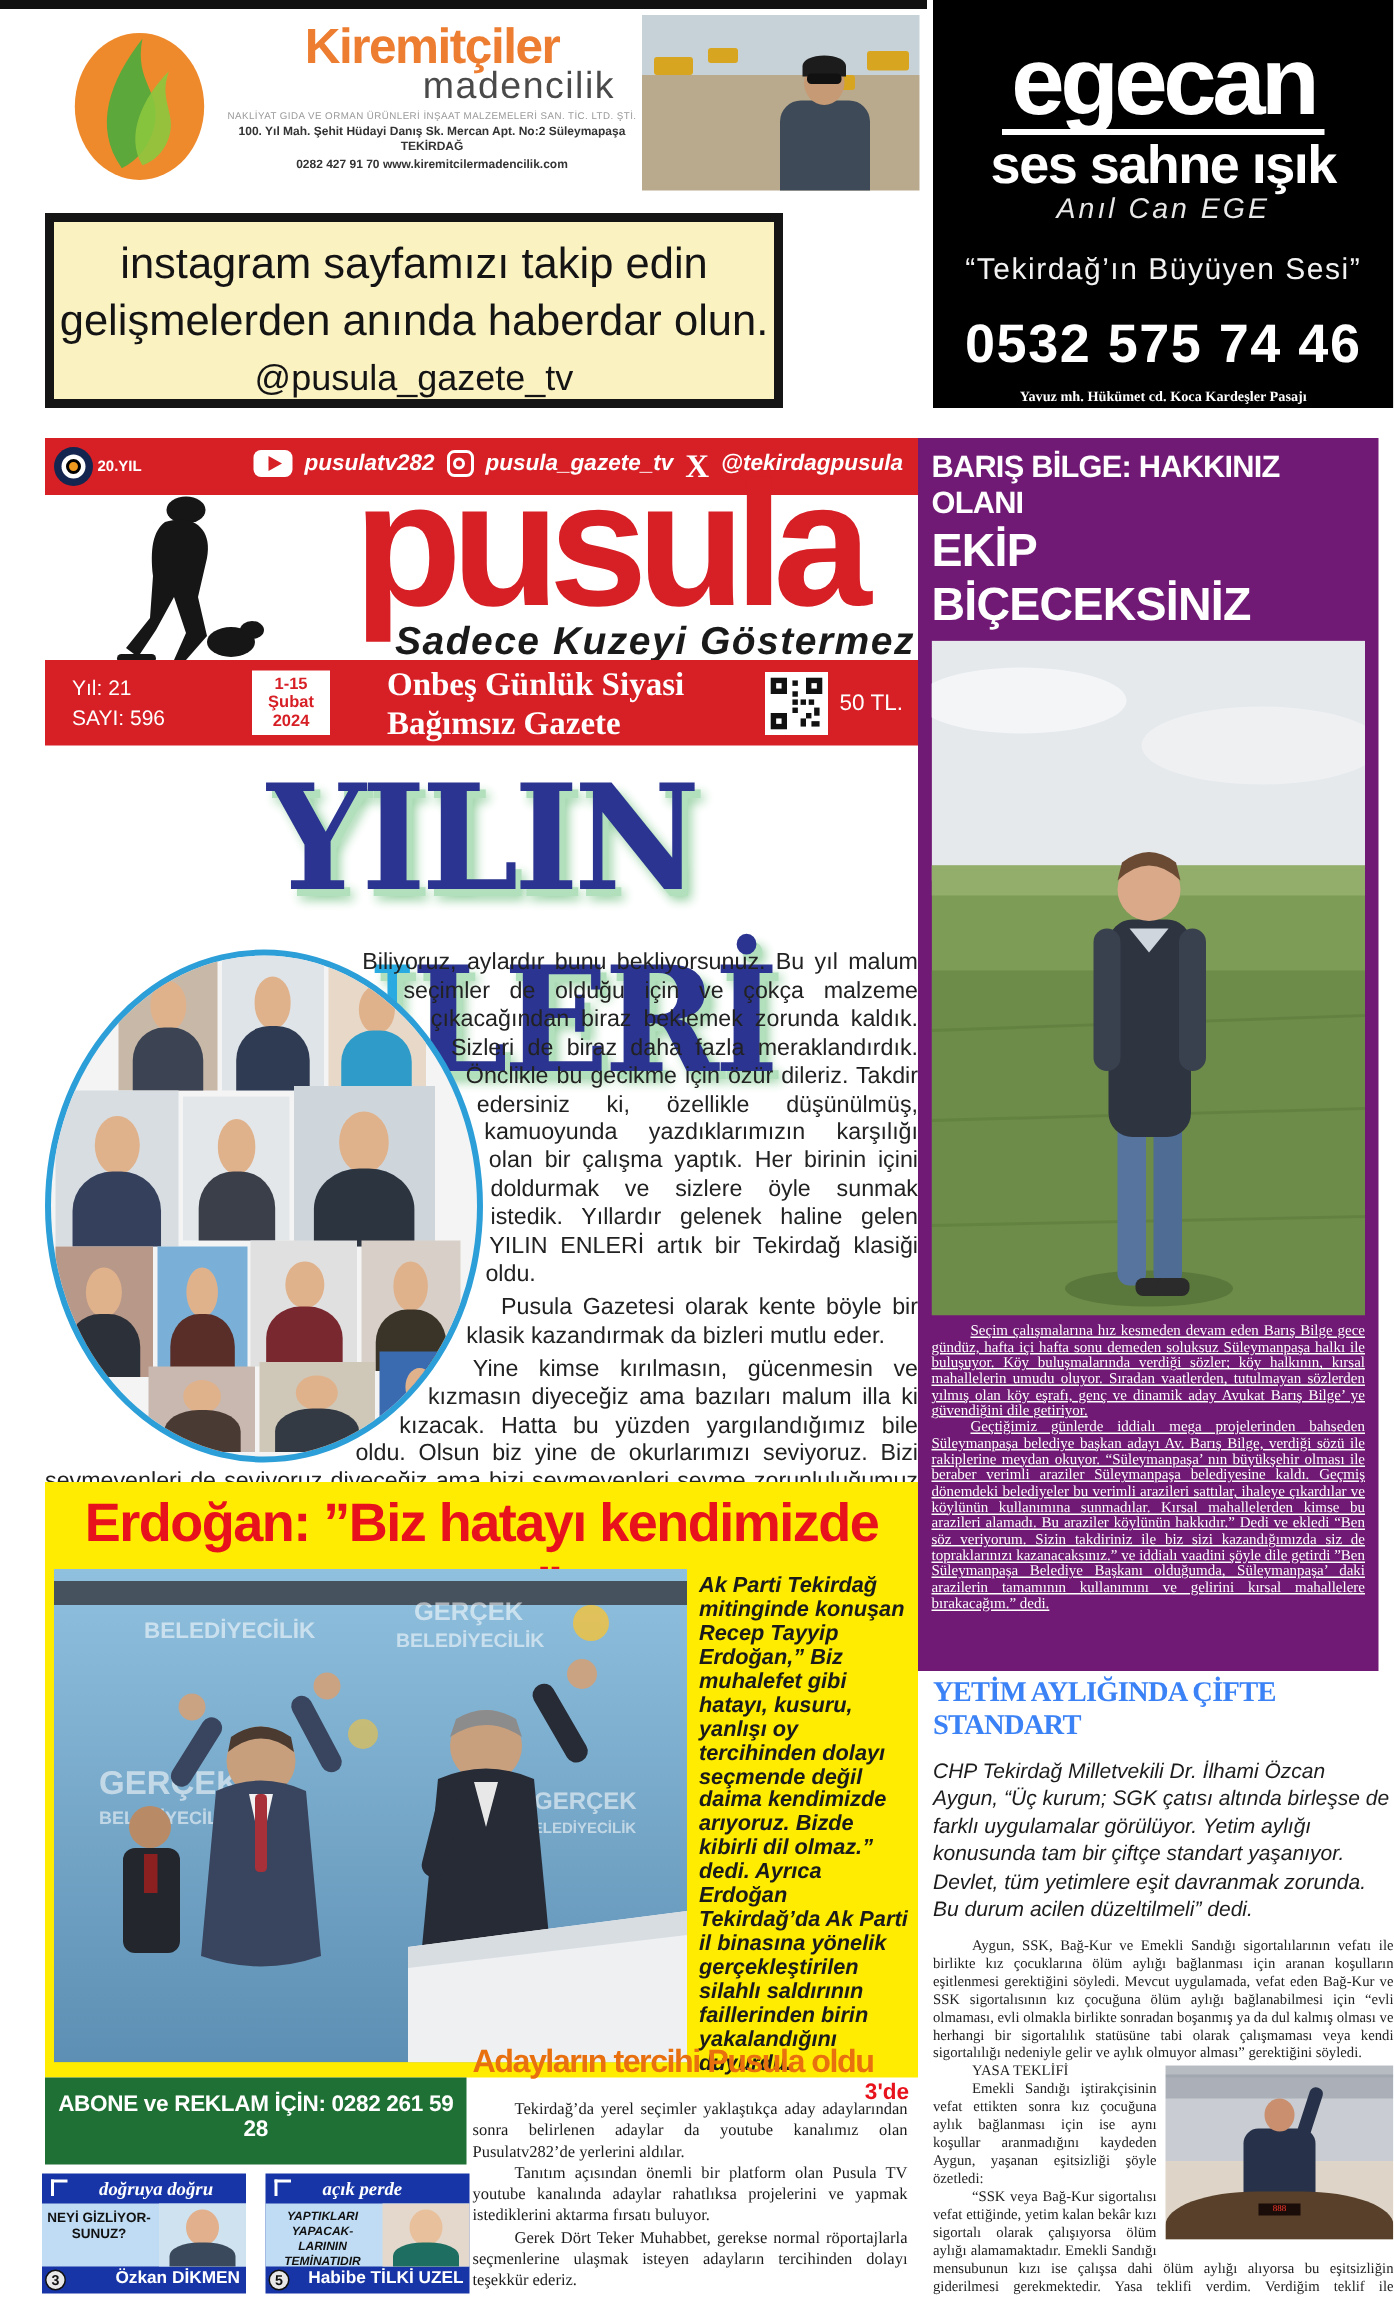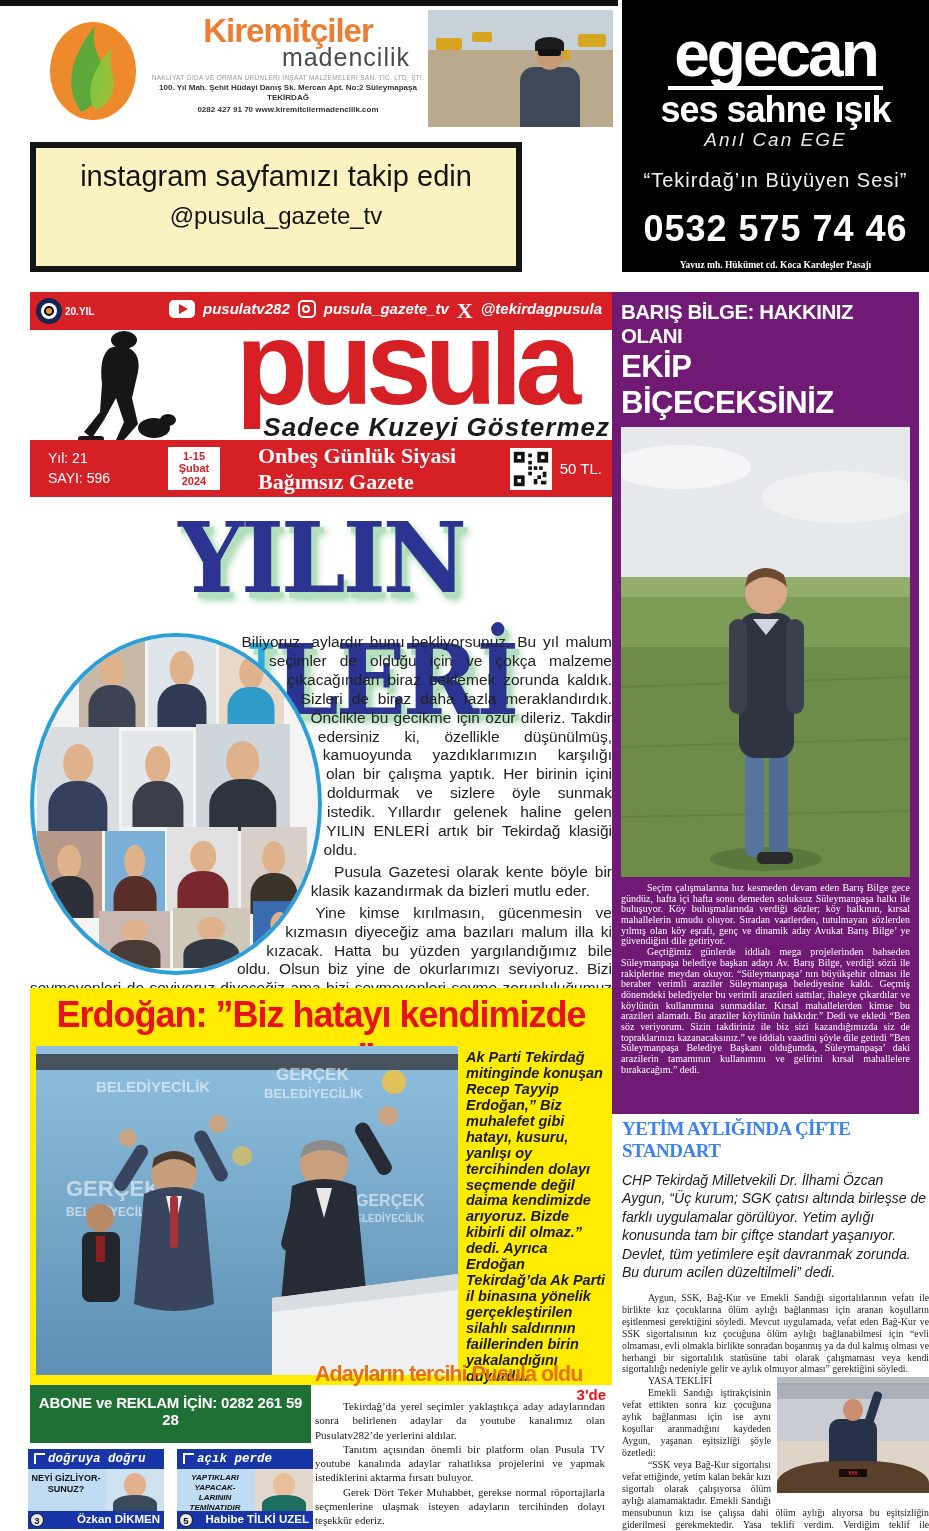--- a/index.html
+++ b/index.html
@@ -96,21 +96,21 @@
       font-style:italic;line-height:1.1;color:#1a1a1a;}
   .erd-pref{display:block;text-align:right;color:#E8121C;font-style:normal;font-size:15px;margin-top:2px;}
 
   
   .abone{left:30px;top:1385px;width:281px;height:58px;background:#1F7034;color:#fff;
       font-size:15px;font-weight:bold;text-align:center;padding-top:9px;box-sizing:border-box;letter-spacing:-0.2px;}
 
   
   .colbox{top:1449px;width:136px;height:80px;background:#1735A6;}
   .colbox .chead{height:20px;color:#fff;font-size:12.5px;font-weight:bold;font-style:italic;
-      font-family:Liberation Mono, monospace;padding-left:20px;line-height:20px;position:relative;}
+      font-family:Liberation Serif, serif;padding-left:38px;line-height:20px;position:relative;}
   .colbox .chead::before{content:"";position:absolute;left:6px;top:4px;width:9px;height:9px;border-left:2px solid #fff;border-top:2px solid #fff;}
   .colbox .cmid{position:absolute;left:0;top:20px;width:136px;height:42px;background:#BFDCF4;}
   .colbox .cquote{position:absolute;left:2px;top:4px;width:72px;font-size:9px;font-weight:bold;
       text-align:center;color:#111;line-height:1.25;}
   .colbox .cquote.it{font-style:italic;font-size:8px;}
   .colbox .cphoto{position:absolute;right:0;top:0;width:58px;height:42px;overflow:hidden;background:var(--pbg,#d8e4ee);}
   .colbox .cphoto::before{content:"";position:absolute;left:50%;top:4px;width:22px;height:24px;transform:translateX(-50%);
       border-radius:50%;background:var(--pskin,#e2b08c);}
   .colbox .cphoto::after{content:"";position:absolute;left:50%;top:26px;width:44px;height:20px;transform:translateX(-50%);
       border-radius:45% 45% 0 0;background:var(--psuit,#2c3848);}
@@ -126,21 +126,21 @@
       text-align:justify;color:#1c1c1c;}
   .aday .abody p{margin:0;text-indent:28px;}
 
   
   .orange{left:612px;top:292px;width:307px;height:822px;background:#701a75;box-sizing:border-box;padding:8px 9px;}
   .bb-kicker{color:#fff;font-size:20.5px;font-weight:bold;letter-spacing:-0.5px;}
   .bb-hl{color:#fff;font-size:31px;font-weight:bold;letter-spacing:-0.5px;margin-top:1px;}
   .bb-photo{width:289px;height:450px;margin-top:6px;overflow:hidden;position:relative;}
   .bb-caption{color:#fff;font-size:14.5px;font-weight:bold;font-style:italic;line-height:1.2;margin-top:5px;}
   .bb-body{margin-top:6px;color:#fff;font-family:"Liberation Serif",serif;font-size:10px;line-height:1.07;text-align:justify;}
-  .bb-body p{margin:0;text-indent:26px;}
+  .bb-body p{margin:0;text-indent:26px;text-decoration:underline;}
 
   
   .yetim{left:622px;top:1118px;width:307px;}
   .yetim h2{margin:0;font-size:19px;font-weight:bold;letter-spacing:-0.5px;color:#3b82f6;font-family:Liberation Serif, serif;}
   .yt-lead{margin-top:9px;font-size:14px;font-style:italic;color:#1c1c1c;line-height:1.32;}
   .yt-body{margin-top:10px;font-family:"Liberation Serif",serif;font-size:9.8px;line-height:1.22;text-align:justify;color:#222;}
   .yt-body p{margin:0;text-indent:26px;}
   .yt-body .sub{font-weight:normal;}
   .aygun-photo{float:right;width:152px;height:116px;margin:2px 0 3px 6px;overflow:hidden;position:relative;
       background:linear-gradient(#c9ccd2 0 55%, #ded5c8 55% 100%);}
@@ -192,20 +192,21 @@
     <div class="eg-slogan">“Tekirdağ’ın Büyüyen Sesi”</div>
     <div class="eg-phone">0532 575 74 46</div>
     <div class="eg-addr">
       <div>Yavuz mh. Hükümet cd. Koca Kardeşler Pasajı</div>
       <div>D Blok 173/4 SÜLEYMANPAŞA/TEKİRDAĞ</div>
     </div>
   </div>
 
   <div class="abs insta">
     <div class="insta-l first">instagram sayfamızı takip edin</div>
+    <div class="insta-l">gelişmelerden anında haberdar olun.</div>
     <div class="insta-h">@pusula_gazete_tv</div>
   </div>
 
   <div class="abs masthead">
     <div class="mh-top">
       <div class="eye"></div>
       <div class="yil20">20.YIL</div>
       <div class="mh-socials">
         <span class="icon-yt"></span>
         <span class="hdl">pusulatv282</span>

